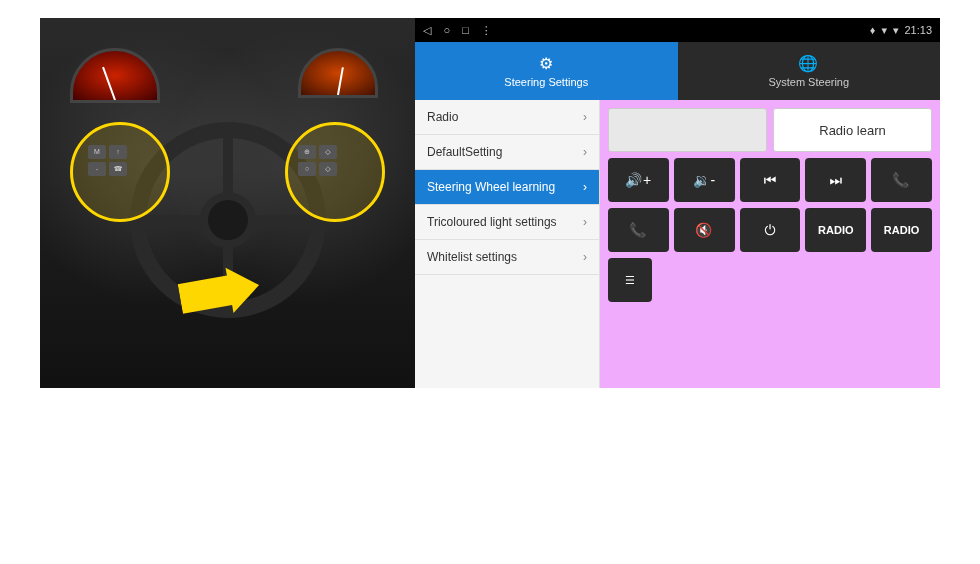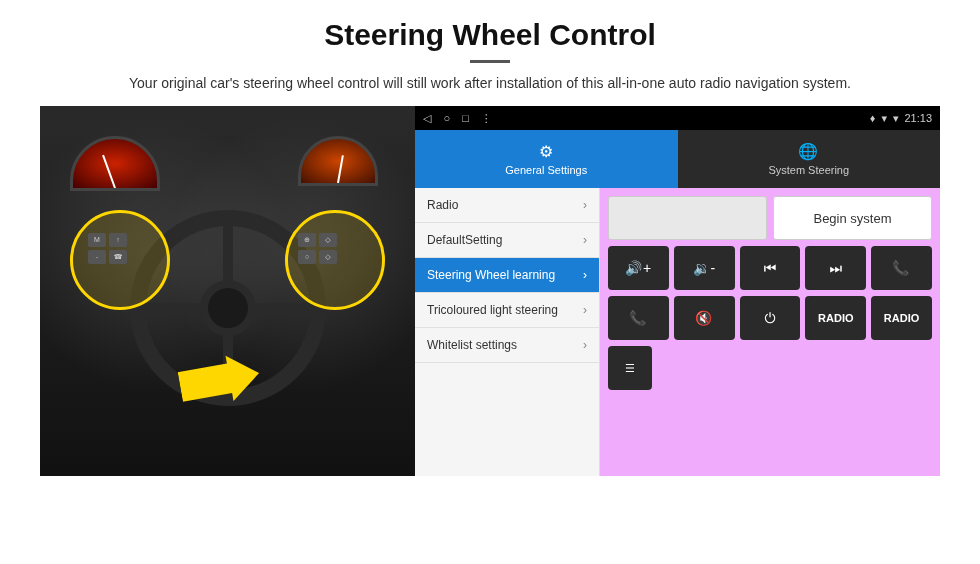--- a/index.html
+++ b/index.html
@@ -299,25 +299,20 @@
         radial-gradient(circle at 70% 40%, rgba(200,200,200,0.15) 0%, transparent 40%),
         linear-gradient(180deg, #2a2a2a 0%, #111 100%);
       position: relative;
     }
 
   </style>
 </head>
 <body>
 
 <div class="page-wrapper">
-  <div class="title-section">
-    <h1 class="main-title">Steering Wheel Control</h1>
-    <div class="title-divider"></div>
-    <p class="subtitle">Your original car's steering wheel control will still work after installation of this all-in-one auto radio navigation system.</p>
-  </div>
 
   <div class="content-area">
 
     <div class="car-image-section">
       <div class="car-visual">
 
         <div style="position:absolute;top:8%;left:8%;width:90px;height:55px;border-radius:45px 45px 0 0;border:3px solid #444;background:radial-gradient(#cc2200,#440000);overflow:hidden;">
           <div style="position:absolute;bottom:0;left:50%;width:2px;height:35px;background:#fff;transform-origin:bottom center;transform:translateX(-50%) rotate(-20deg);"></div>
         </div>
         <div style="position:absolute;top:8%;right:10%;width:80px;height:50px;border-radius:40px 40px 0 0;border:3px solid #444;background:radial-gradient(#cc4400,#441100);overflow:hidden;">
@@ -387,21 +382,21 @@
           <span>♦</span>
           <span>▾</span>
           <span>▾</span>
           <span>21:13</span>
         </div>
       </div>
 
       <div class="tab-bar">
         <div class="tab-active">
           <span class="tab-icon">⚙</span>
-          <span>General Settings</span>
+          <span>Steering Settings</span>
         </div>
         <div class="tab-inactive">
           <span class="tab-icon">🌐</span>
           <span>System Steering</span>
         </div>
       </div>
 
       <div class="main-panel">
 
         <div class="menu-list">
@@ -411,34 +406,34 @@
           </div>
           <div class="menu-item">
             <span class="menu-item-text">DefaultSetting</span>
             <span class="chevron">›</span>
           </div>
           <div class="menu-item-active">
             <span class="menu-item-text">Steering Wheel learning</span>
             <span class="chevron-white">›</span>
           </div>
           <div class="menu-item">
-            <span class="menu-item-text">Tricoloured light steering</span>
+            <span class="menu-item-text">Tricoloured light settings</span>
             <span class="chevron">›</span>
           </div>
           <div class="menu-item">
             <span class="menu-item-text">Whitelist settings</span>
             <span class="chevron">›</span>
           </div>
         </div>
 
         <div class="control-panel">
 
           <div class="top-row">
             <div class="empty-box"></div>
-            <div class="begin-learn-btn">Begin system</div>
+            <div class="begin-learn-btn">Radio learn</div>
           </div>
 
           <div class="control-row">
             <div class="ctrl-btn">
               <span>🔊+</span>
             </div>
             <div class="ctrl-btn">
               <span>🔉-</span>
             </div>
             <div class="ctrl-btn">

